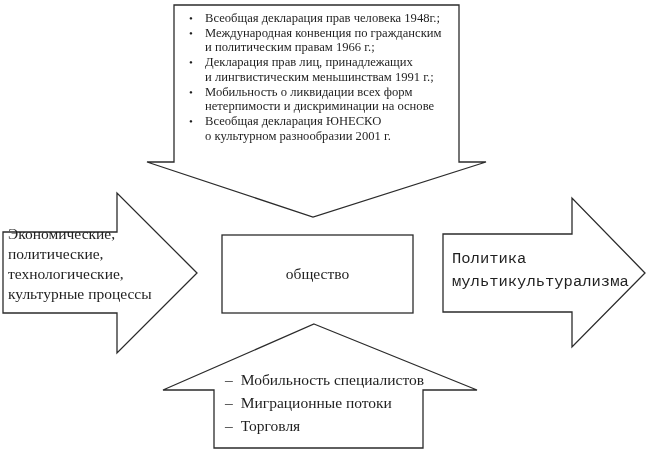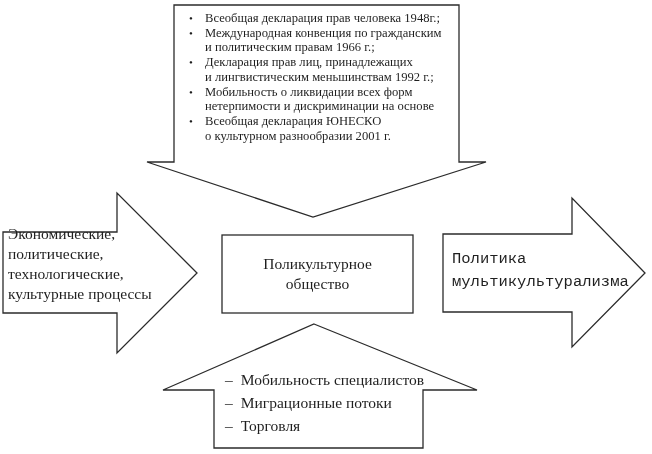--- a/index.html
+++ b/index.html
@@ -123,21 +123,21 @@
       <span class="bullet">•</span>
       <div class="lines">
         <div>Международная конвенция по гражданским</div>
         <div>и политическим правам 1966 г.;</div>
       </div>
     </div>
     <div class="top-item">
       <span class="bullet">•</span>
       <div class="lines">
         <div>Декларация прав лиц, принадлежащих</div>
-        <div>и лингвистическим меньшинствам 1992 г.;</div>
+        <div>и лингвистическим меньшинствам 1991 г.;</div>
       </div>
     </div>
     <div class="top-item">
       <span class="bullet">•</span>
       <div class="lines">
         <div>Мобильность о ликвидации всех форм</div>
         <div>нетерпимости и дискриминации на основе</div>
       </div>
     </div>
     <div class="top-item">
@@ -150,21 +150,20 @@
   </div>
 
   <div class="txt left-text">
     <div>Экономические,</div>
     <div>политические,</div>
     <div>технологические,</div>
     <div>культурные процессы</div>
   </div>
 
   <div class="txt center-text">
-    <div>Поликультурное</div>
     <div>общество</div>
   </div>
 
   <div class="txt right-text">
     <div>Политика</div>
     <div>мультикультурализма</div>
   </div>
 
   <div class="txt bottom-list">
     <div class="bottom-item">

